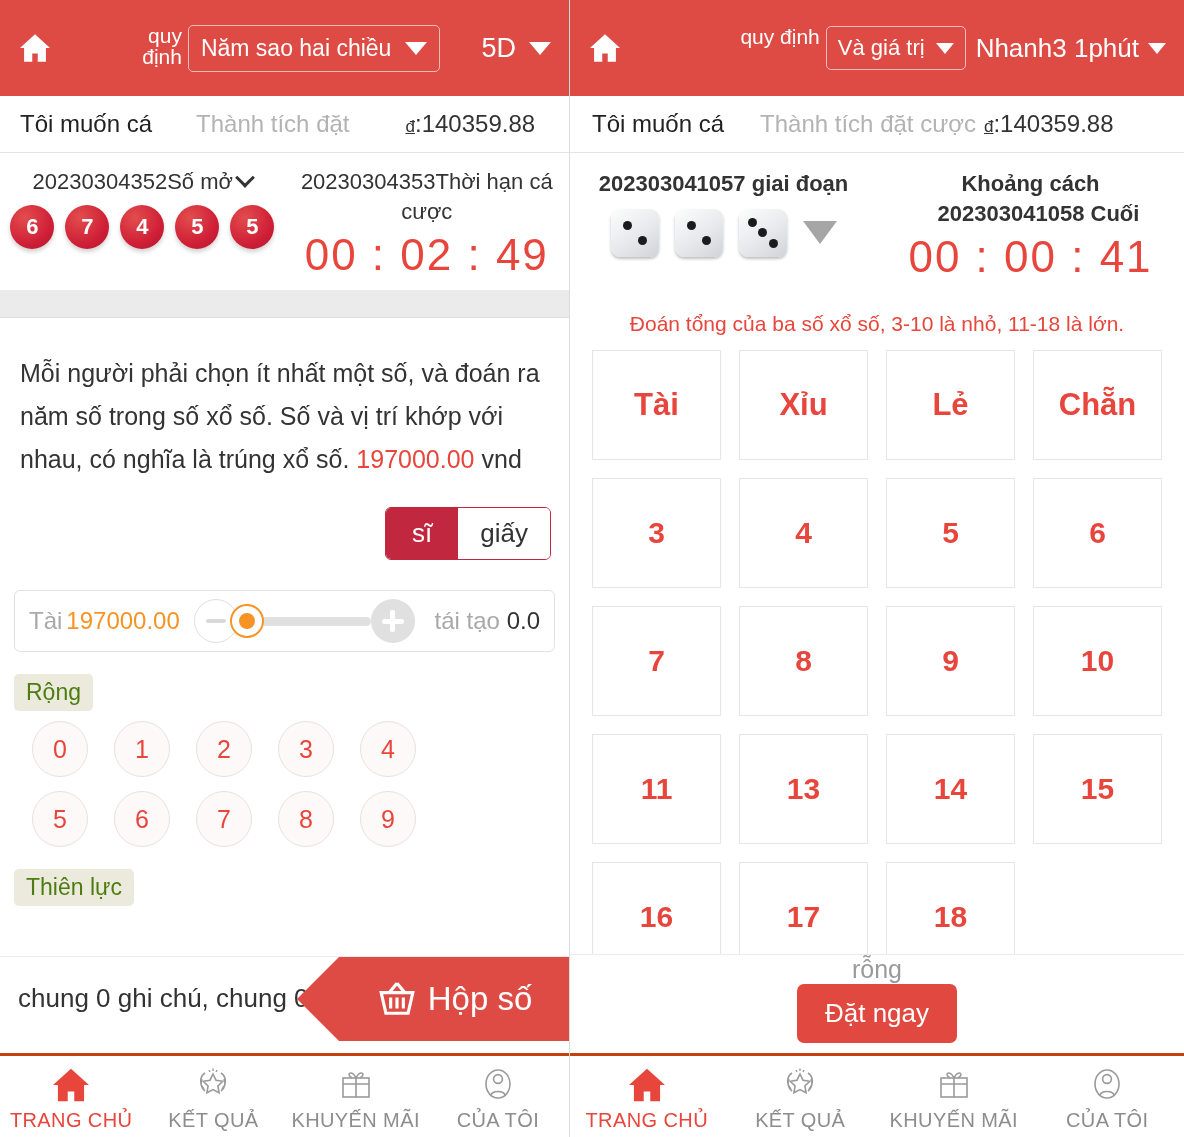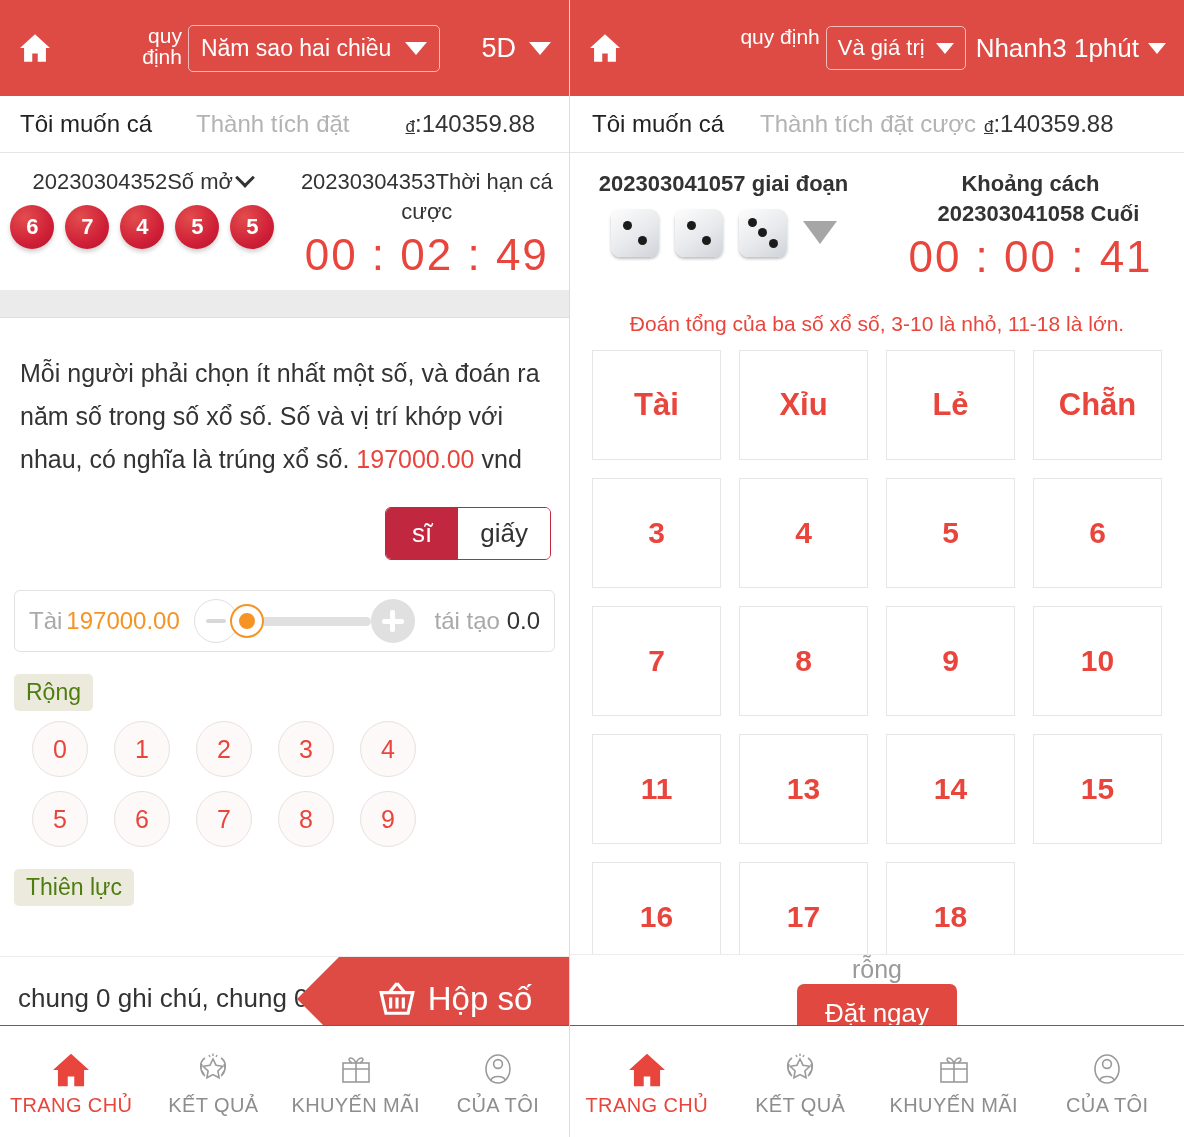--- a/index.html
+++ b/index.html
@@ -179,22 +179,22 @@
     flex-direction:column;
   }
   .empty-label { color:#9a9a9a; font-size:25px; }
   .bet-now {
     background:#e04840; color:#fff; font-size:26px;
     padding:14px 28px; border-radius:7px; border:none;
   }
 
   
   .navbar {
-    position:absolute; left:0; right:0; bottom:0; height:112px;
-    background:#fff; border-top:1px solid #c2410c;
+    position:absolute; left:0; right:0; bottom:0; height:84px;
+    background:#fff; border-top:3px solid #c2410c;
     display:flex; align-items:center;
   }
   .navitem { flex:1; display:flex; flex-direction:column; align-items:center; gap:6px; }
   .navlabel { font-size:20px; color:#8d8d8d; letter-spacing:.4px; }
   .navitem.active .navlabel { color:#e8453c; }
   .navicon { height:42px; display:flex; align-items:flex-end; }
 </style>
 </head>
 <body>
 

